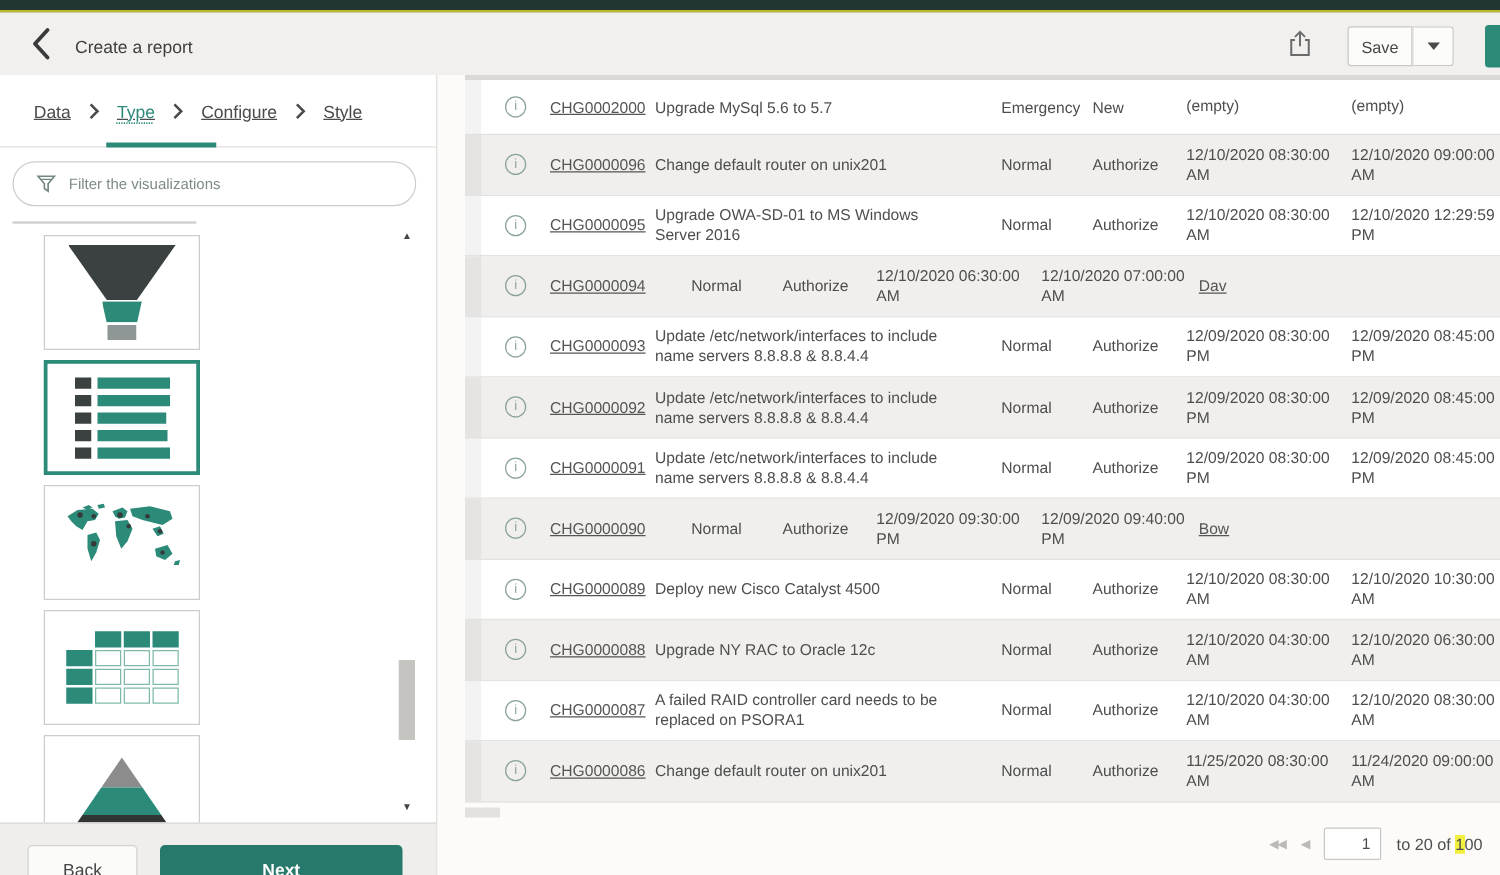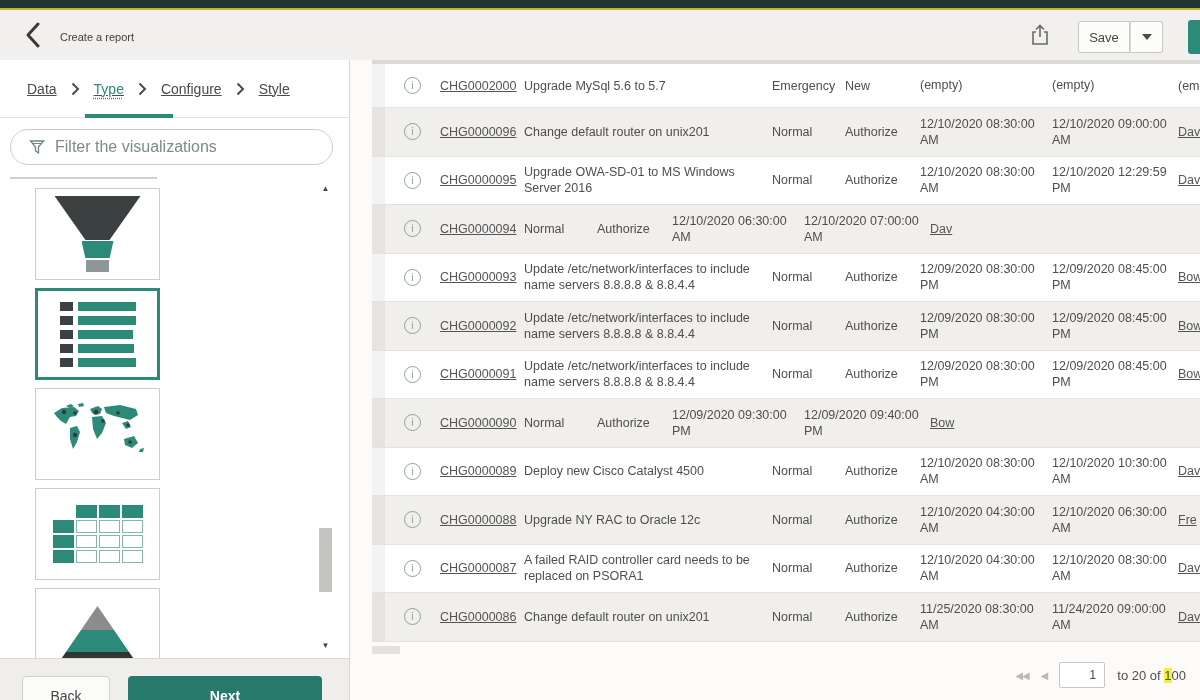--- a/index.html
+++ b/index.html
@@ -12,21 +12,21 @@
   }
 
   
   .topbar { position:absolute; top:0; left:0; width:100%; height:10px;
     background:#233530; border-bottom:2px solid #bdb92c; }
   .app-header { position:absolute; top:10px; left:0; width:100%; height:50px;
     background:#f1f0ee; }
   .back-btn { position:absolute; left:20px; top:12px; width:26px; height:28px;
     background:none; border:none; padding:0; cursor:pointer; }
   .app-title { position:absolute; left:60px; top:27px; transform:translateY(-50%);
-    font-size:11px; color:#3d3d3d; }
+    font-size:14px; color:#3d3d3d; }
   .share-btn { position:absolute; left:1028px; top:13px; width:24px; height:26px;
     background:none; border:none; padding:0; cursor:pointer; }
   .save-group { position:absolute; left:1078px; top:11px; display:flex; height:32px; }
   .save-main { width:52px; height:32px; background:#fcfcfb; border:1px solid #c9c7c3;
     border-radius:3px 0 0 3px; font-size:13px; color:#454545; cursor:pointer;
     font-family:inherit; }
   .save-caret { width:33px; height:32px; background:#fcfcfb; border:1px solid #c9c7c3;
     border-left:1px solid #dddbd8; border-radius:0 3px 3px 0; cursor:pointer;
     display:flex; align-items:center; justify-content:center; }
   .caret-down { width:0; height:0; border-left:5px solid transparent;
@@ -41,21 +41,21 @@
     padding-left:27px; gap:14px; border-bottom:1px solid #e3e1de;
     font-size:14px; color:#4a4a4a; }
   .crumb { cursor:pointer; }
   .crumb.active { color:#2b8a78; text-decoration:underline dotted;
     text-underline-offset:4px; }
   .crumb-chev { display:inline-flex; margin-top:1px; }
   .active-bar { position:absolute; left:85px; bottom:-1px; width:88px; height:4px;
     background:#2b8a78; }
   .filter-wrap { position:absolute; top:69px; left:10px; width:323px; }
   .filter-input { width:100%; height:36px; border:1px solid #cfcdc9;
-    border-radius:18px; padding:0 12px 0 44px; font-size:16px; color:#4c4c4c;
+    border-radius:18px; padding:0 12px 0 44px; font-size:12px; color:#4c4c4c;
     background:#fff; outline:none; font-family:inherit; }
   .filter-input::placeholder { color:#7e8b86; }
   .filter-icon { position:absolute; left:19px; top:10px; pointer-events:none; }
 
   .thumb-scroll { position:absolute; top:115px; left:0; right:0; bottom:42px;
     overflow:hidden; }
   .thumb-remnant { width:147px; height:2px; background:#d3d1ce; margin:2px 0 9px 10px; }
   .thumb { width:125px; height:92px; margin:0 0 8px 35px; border:1px solid #cfcdc9;
     background:#fff; display:flex; align-items:center; justify-content:center;
     cursor:pointer; }
@@ -116,21 +116,21 @@
     background:rgba(90,90,85,0.07); }
   .cell { flex:none; }
   .cell-info { width:55px; display:flex; justify-content:center; margin-left:13px; }
   .info-icon { width:17px; height:17px; border:1px solid #8ba39a; border-radius:50%;
     color:#8ba39a; font-size:10.5px; line-height:15px; text-align:center;
     display:inline-block; cursor:pointer; }
   .cell-number { width:84px; }
   .row-link { color:#555; text-decoration:underline; cursor:pointer; }
   .plain { color:#4e4e4e; text-decoration:none; }
   .cell-desc { width:248px; padding-right:8px; line-height:1.28; }
-  .cell-priority { width:73px; }
+  .cell-priority { width:73px;margin-left:29px; }
   .cell-state { width:75px; }
   .cell-start { width:132px; line-height:1.3; }
   .cell-end { width:126px; line-height:1.3; }
   .cell-name { width:60px; }
   .ampm { display:block; }
   .table-stub { position:absolute; left:22px; top:586px; width:28px; height:8px;
     background:#e3e1de; }
 
   .pagination { position:absolute; right:14px; bottom:12px; display:flex;
     align-items:center; gap:12px; font-size:13px; color:#4e4e4e; }

